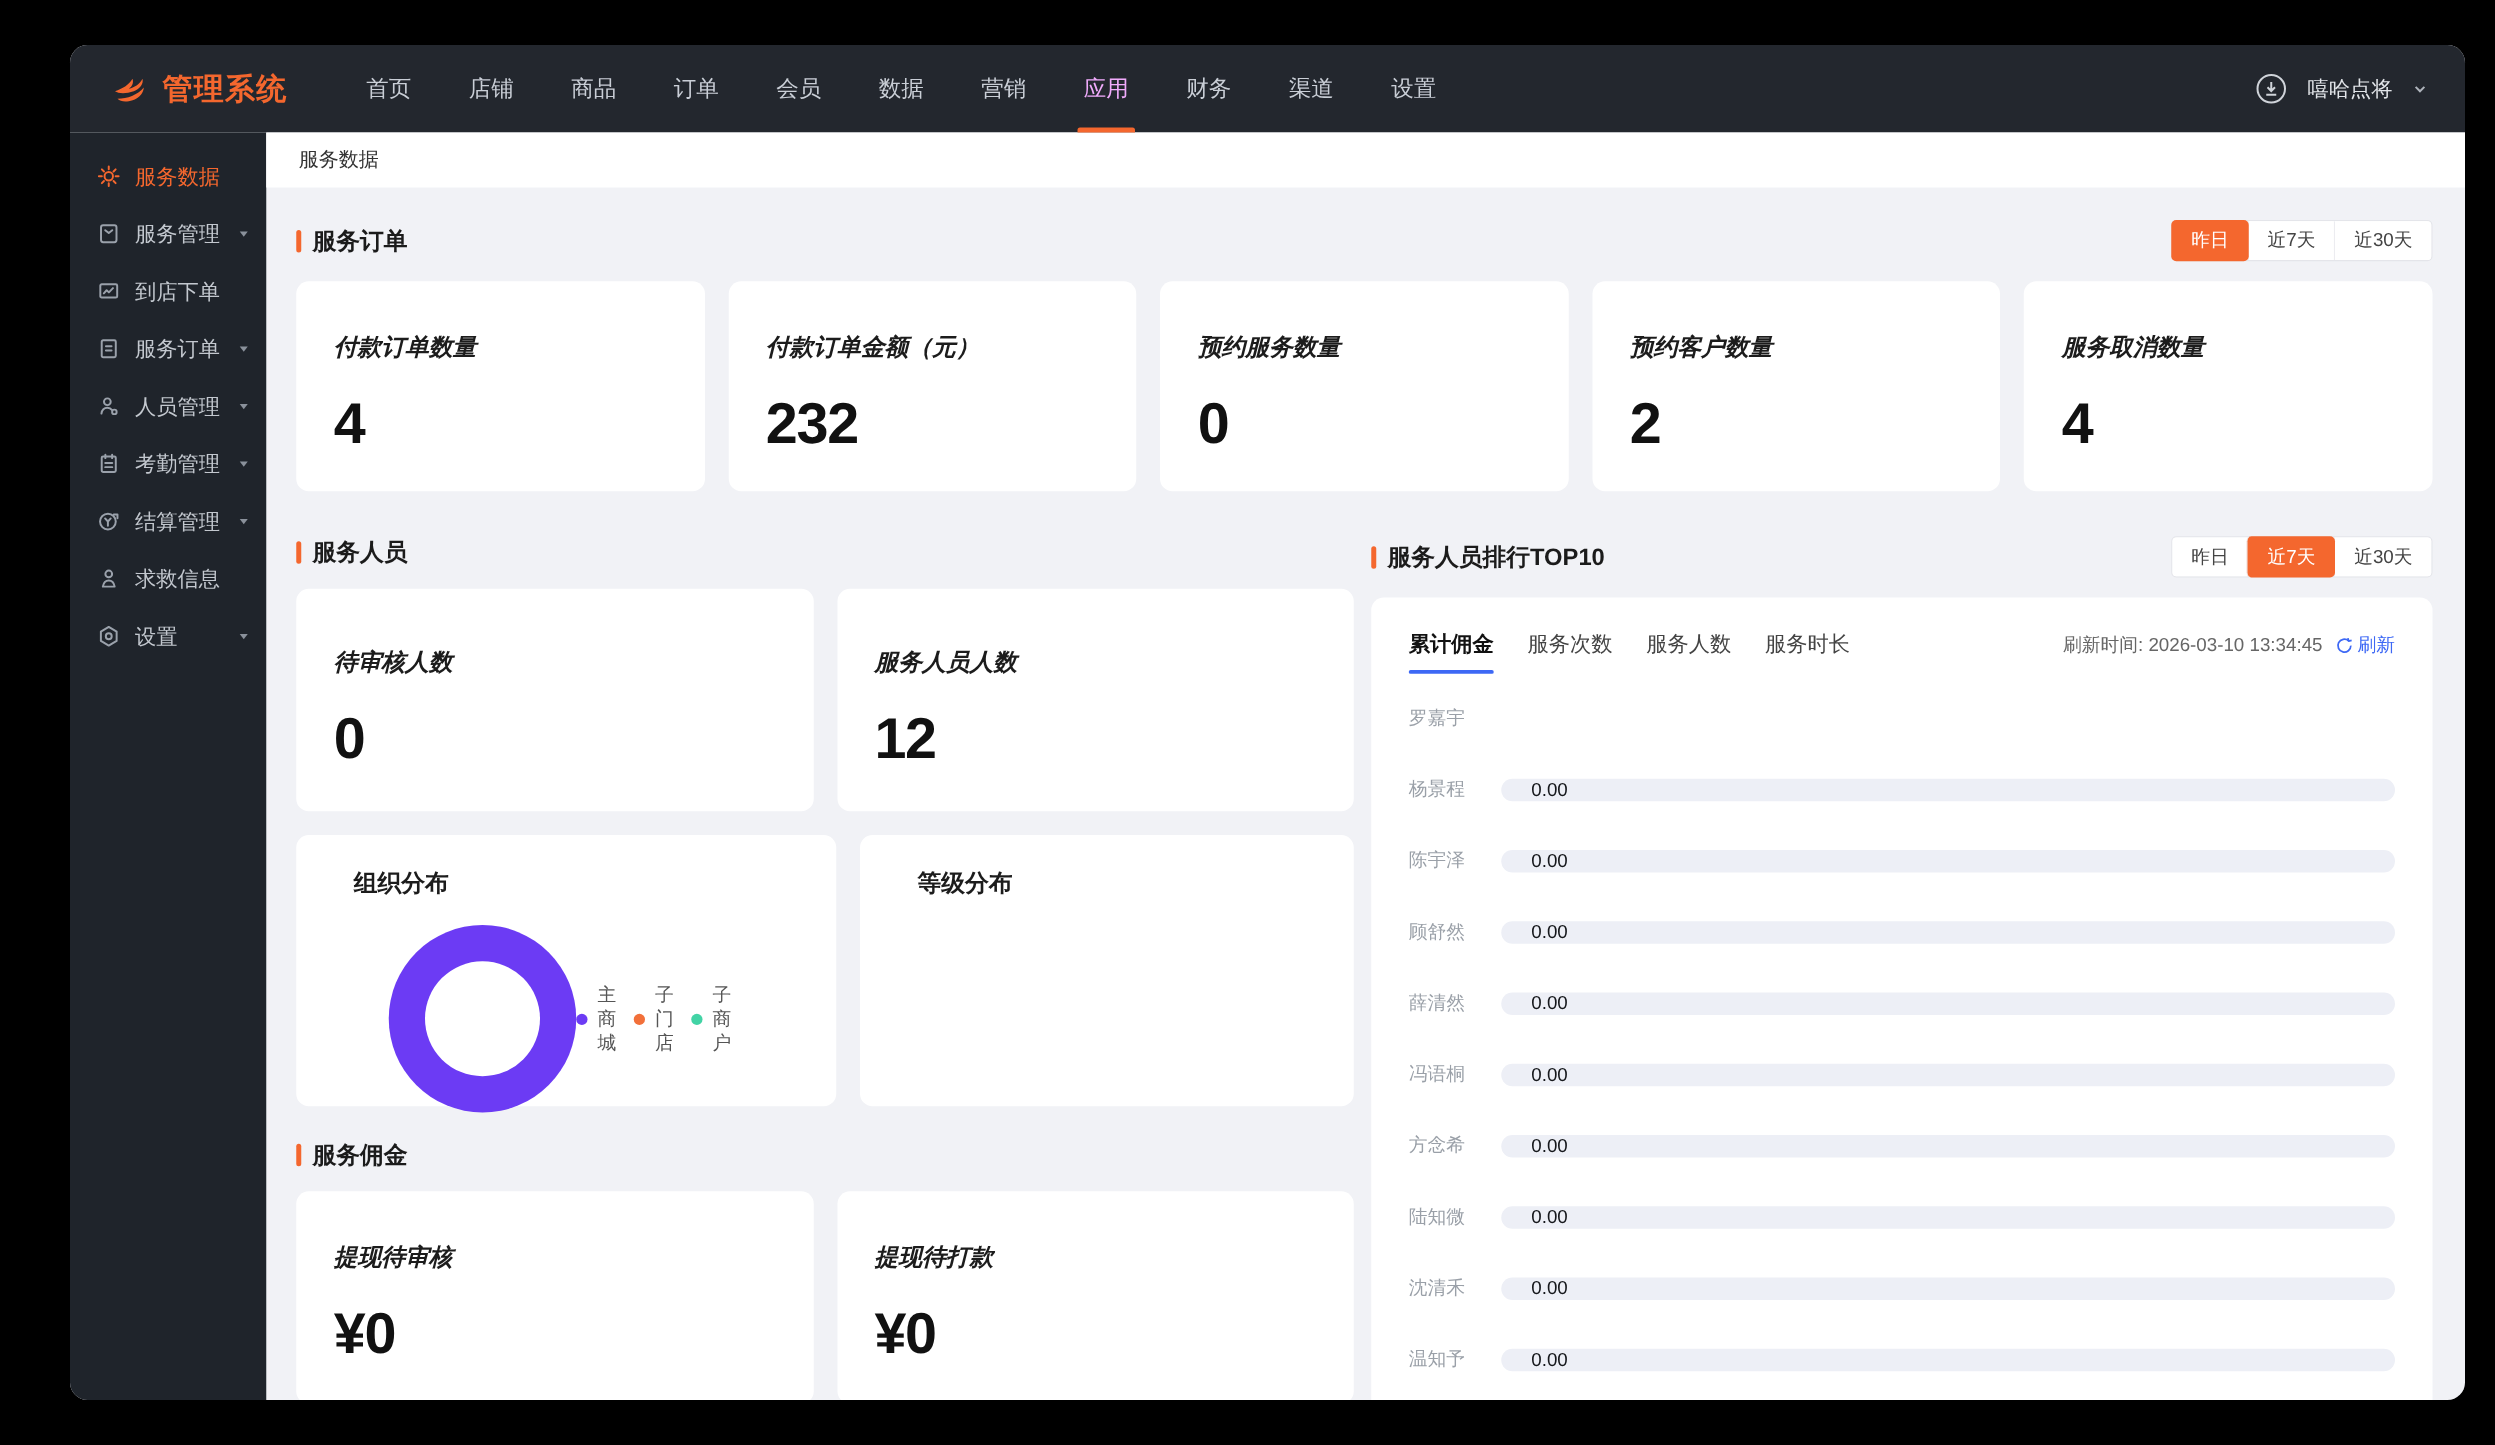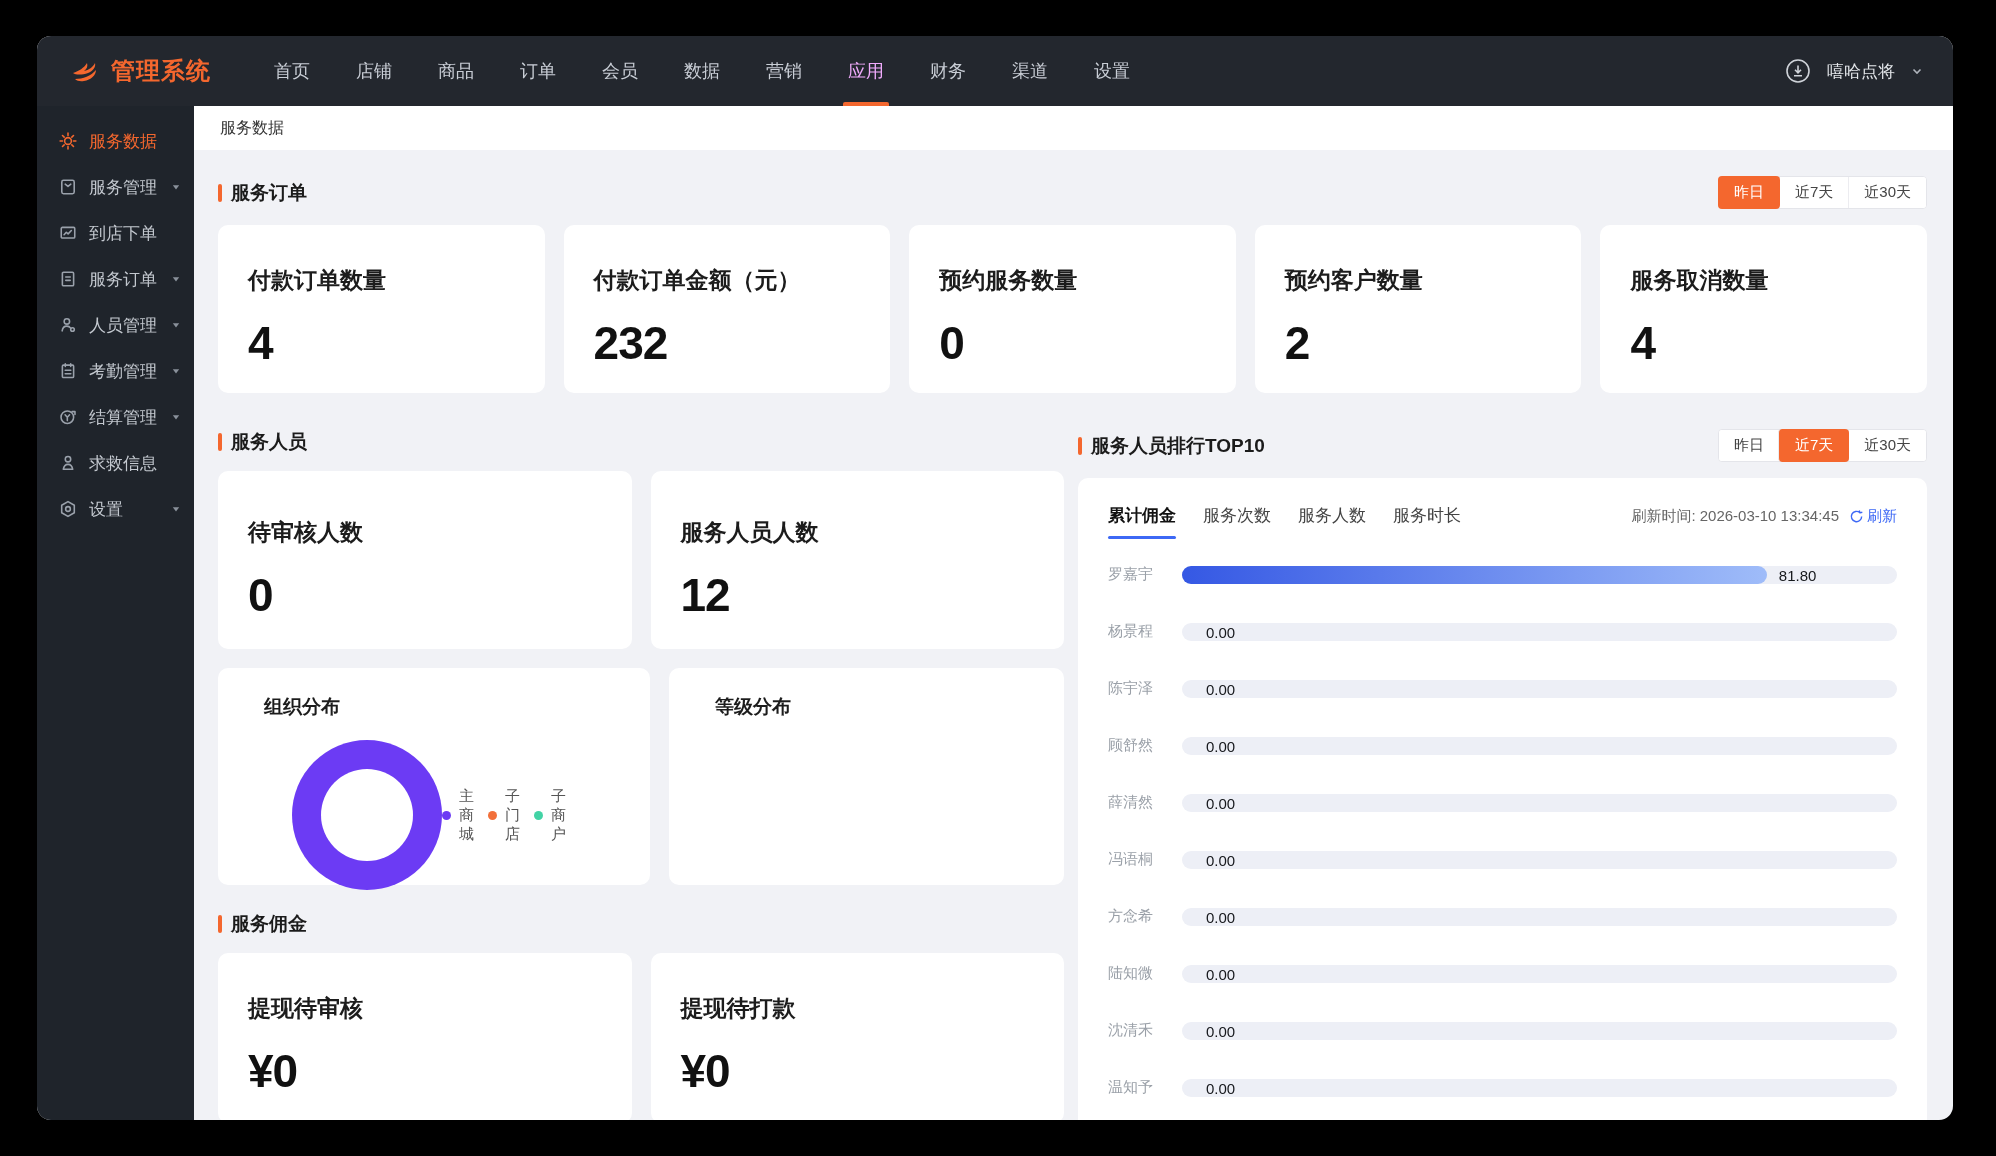--- a/index.html
+++ b/index.html
@@ -1,18 +1,18 @@
 <!DOCTYPE html>
 <html><head>
 <meta charset="utf-8">
 <style>
   * { margin:0; padding:0; box-sizing:border-box; }
   html,body { background:#000; width:1996px; height:1156px; overflow:hidden;
     font-family:"Liberation Sans","DejaVu Sans",sans-serif; }
-  .frame { position:absolute; left:37px; top:36px; width:1916px; height:1084px;
+  .frame { position:absolute; left:56px; top:36px; width:1916px; height:1084px;
     border-radius:14px; overflow:hidden; background:#f1f2f6; display:flex; flex-direction:column; }
 
   
   .navbar { height:70px; background:#23272e; display:flex; align-items:center; padding:0 30px 0 34px; flex-shrink:0; }
   .logo { display:flex; align-items:center; gap:10px; margin-right:40px; }
   .logo-text { color:#f4672e; font-size:24px; font-weight:bold; letter-spacing:1px; }
   .topnav { display:flex; height:70px; }
   .nav-item { padding:0 23px; line-height:70px; font-size:18px; color:#c9ced6; cursor:pointer; position:relative; }
   .nav-item.active { color:#f0abfc; font-weight:normal; }
   .nav-item.active::after { content:""; position:absolute; left:18px; right:18px; bottom:0; height:4px;
@@ -44,21 +44,21 @@
   .filter-group { display:inline-flex; background:#fff; border:1px solid #e4e5ea; border-radius:4px; }
   .filter-btn { padding:6px 15px; font-size:15px; color:#444; background:#fff; border:none; cursor:pointer;
     border-left:1px solid #ececf0; font-family:inherit; }
   .filter-btn:first-child { border-left:none; border-radius:3px 0 0 3px; }
   .filter-btn:last-child { border-radius:0 3px 3px 0; }
   .filter-btn.active { background:#f4672e; color:#fff; border-radius:4px; margin:-1px; padding:7px 16px; position:relative; }
 
   
   .cards-5 { display:grid; grid-template-columns:repeat(5,1fr); gap:19px; margin-bottom:30px; }
   .stat-card { background:#fff; border-radius:10px; height:168px; padding:40px 30px 0; }
-  .stat-label { font-size:23px; font-weight:bold; color:#1c1c1c; margin-bottom:20px; }
+  .stat-label { font-size:19px; font-weight:bold; color:#1c1c1c; margin-bottom:20px;font-style:italic; }
   .stat-value { font-size:46px; font-weight:bold; color:#111; letter-spacing:-1px; }
 
   .columns { display:grid; grid-template-columns:846px 1fr; gap:14px; }
   .cards-2 { display:grid; grid-template-columns:1fr 1fr; gap:19px; margin-bottom:19px; }
   .staff-card { height:178px; padding-top:46px; }
 
   .chart-cards { display:grid; grid-template-columns:1fr 1fr; gap:19px; margin-bottom:26px; }
   .chart-card { background:#fff; border-radius:10px; height:217px; padding:26px 46px;font-family:Liberation Serif, serif; }
   .chart-title { font-size:19px; font-weight:bold; color:#1c1c1c; margin-bottom:16px; }
   .chart-body { display:flex; align-items:center; padding-top:4px; }
@@ -382,24 +382,20 @@
                       <path d="M13.5 8a5.5 5.5 0 1 1-1.9-4.15"></path>
                       <path d="M11 1.6l.7 2.5 2.5-.6" stroke-linejoin="round"></path>
                     </svg>
                     <span>刷新</span>
                   </span>
                 </div>
               </div>
               <div class="bars" id="top10-bars">
                   <div class="bar-row">
                     <span class="bar-name">罗嘉宇</span>
-                    <div class="bar-track">
-                      <div class="bar-fill" style="width: 81.8%;"></div>
-                      <span class="bar-value" style="left: calc(81.8% + 12px);">81.80</span>
-                    </div>
                   </div>
                   <div class="bar-row">
                     <span class="bar-name">杨景程</span>
                     <div class="bar-track">
                       <span class="bar-value" style="left: 24px;">0.00</span>
                     </div>
                   </div>
                   <div class="bar-row">
                     <span class="bar-name">陈宇泽</span>
                     <div class="bar-track">

